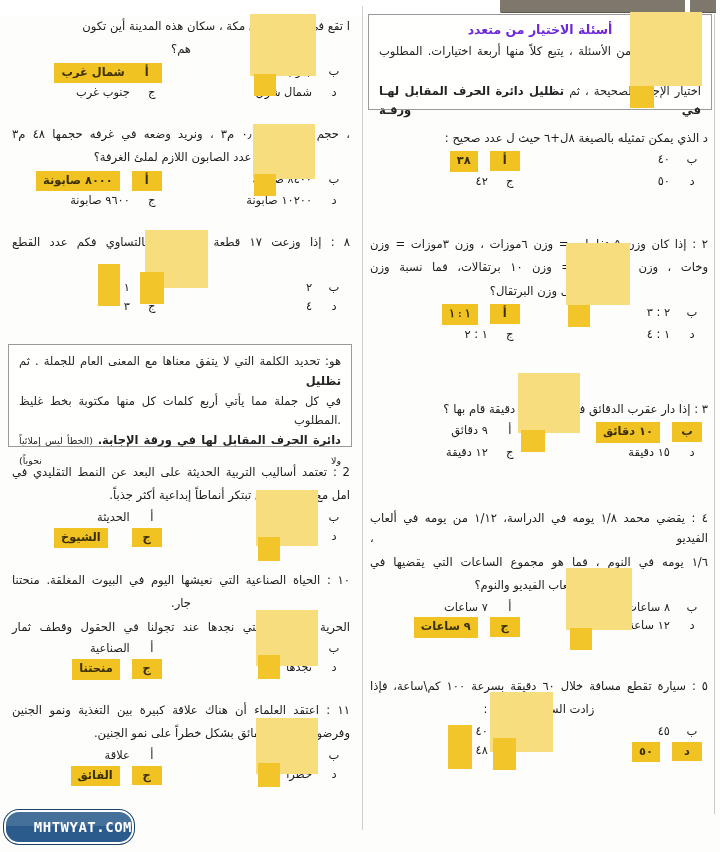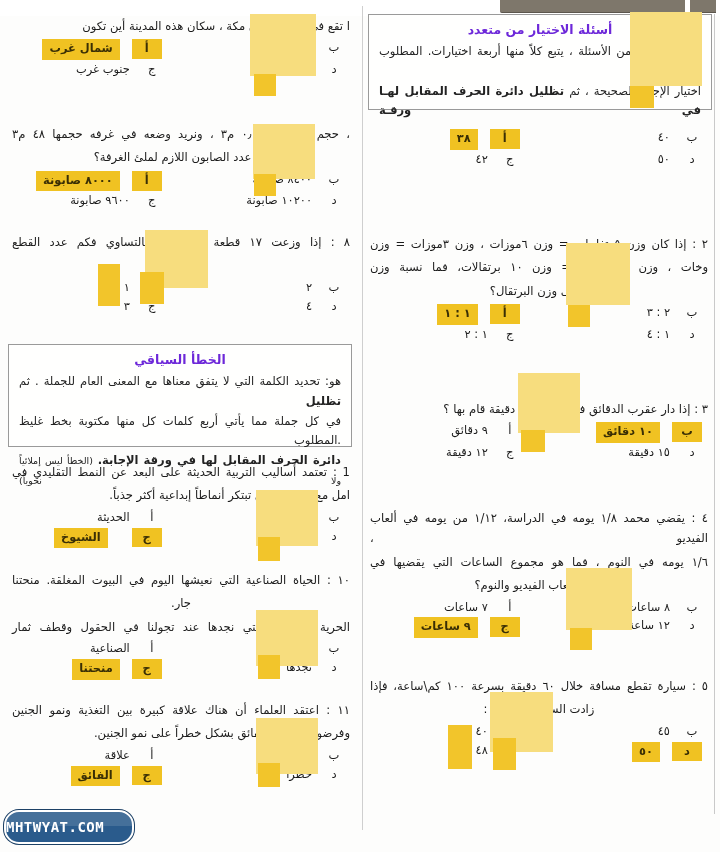--- a/index.html
+++ b/index.html
@@ -90,21 +90,21 @@
   .sticky.dark{background:#f2c52b;}
 
   
   .watermark{
     position:absolute;left:4px;bottom:8px;
     width:126px;height:30px;
     background:#2a5b8c;
     border-radius:15px;
     border:2px solid #ffffff;
     box-shadow:0 0 0 1px #1d4166;
-    display:flex;align-items:center;justify-content:flex-end;
+    display:flex;align-items:center;justify-content:flex-start;
     overflow:hidden;
   }
   .watermark::before{
     content:"";position:absolute;left:0;top:0;width:100%;height:48%;
     background:rgba(255,255,255,0.13);
   }
   .wm-text{
     position:relative;
     color:#ffffff;font-weight:bold;font-size:14px;letter-spacing:0.5px;
     font-family:"DejaVu Sans Mono","Liberation Mono",monospace;
@@ -127,20 +127,21 @@
 
     <div class="instr-box" style="top:14px;right:4px;width:344px;height:96px;">
       <div class="instr-title">أسئلة الاختيار من متعدد</div>
       <div class="instr-line">فيما يلي عدد من الأسئلة ، يتبع كلاً منها أربعة اختيارات. المطلوب هـو:</div>
       <div class="instr-line">
         <span>اختيار الإجابة الصحيحة ، ثم </span><span class="b">تظليل دائرة الحرف المقابل لهـا في ورقـة</span>
       </div>
     </div>
 
     <div class="q" style="top:128px;right:8px;">
+      <p class="q-text last-right">د الذي يمكن تمثيله بالصيغة ٨ل+٦ حيث ل عدد صحيح :</p>
       <div class="opts">
         <div class="opt-row">
           <span class="opt second">
             <span class="opt-letter">ب</span>
             <span class="opt-val">٤٠</span>
           </span>
           <span class="opt first">
             <span class="opt-letter hl-letter">أ</span>
             <span class="opt-val hl" style="margin-right:12px;">٣٨</span>
           </span>
@@ -163,21 +164,21 @@
       <p class="q-text">وخات ، وزن ١٦ خوخة = وزن ١٠ برتقالات، فما نسبة وزن</p>
       <p class="q-text last-center">ح إلى وزن البرتقال؟</p>
       <div class="opts">
         <div class="opt-row">
           <span class="opt second">
             <span class="opt-letter">ب</span>
             <span class="opt-val">٢ : ٣</span>
           </span>
           <span class="opt first">
             <span class="opt-letter hl-letter">أ</span>
-            <span class="opt-val hl" style="margin-right:12px;">١ : ١</span>
+            <span class="opt-val hl" style="margin-right:12px;font-family:Liberation Serif, serif;">١ : ١</span>
           </span>
         </div>
         <div class="opt-row">
           <span class="opt second">
             <span class="opt-letter">د</span>
             <span class="opt-val">١ : ٤</span>
           </span>
           <span class="opt first">
             <span class="opt-letter">ج</span>
             <span class="opt-val">١ : ٢</span>
@@ -281,29 +282,30 @@
 
     <div class="sticky" style="top:692px;right:163px;width:63px;height:60px;"></div>
     <div class="sticky dark" style="top:738px;right:200px;width:23px;height:32px;"></div>
     <div class="sticky dark" style="top:725px;right:244px;width:24px;height:44px;"></div>
   </div>
 
   <div class="col col-left">
 
     <div class="q" style="top:16px;right:8px;">
       <p class="q-text last-right">ا تقع في جنوب شرق مكة ، سكان هذه المدينة أين تكون</p>
+      <p class="q-text last-center">هم؟</p>
       <div class="opts">
         <div class="opt-row">
           <span class="opt second">
             <span class="opt-letter">ب</span>
             <span class="opt-val">جنوب شرق</span>
           </span>
           <span class="opt first">
             <span class="opt-letter hl-letter">أ</span>
-            <span class="opt-val hl" style="margin-right:12px;">شمال غرب</span>
+            <span class="opt-val hl" style="">شمال غرب</span>
           </span>
         </div>
         <div class="opt-row">
           <span class="opt second">
             <span class="opt-letter">د</span>
             <span class="opt-val">شمال شرق</span>
           </span>
           <span class="opt first">
             <span class="opt-letter">ج</span>
             <span class="opt-val">جنوب غرب</span>
@@ -360,33 +362,32 @@
           </span>
           <span class="opt first">
             <span class="opt-letter">ج</span>
             <span class="opt-val">٣</span>
           </span>
         </div>
       </div>
     </div>
 
     <div class="instr-box" style="top:344px;right:6px;width:344px;height:103px;">
-      <div class="instr-title">الخطأ السياقي</div>
       <div class="instr-line">
         <span>هو: تحديد الكلمة التي لا يتفق معناها مع المعنى العام للجملة . ثم </span><span class="b">تظليل</span>
       </div>
       <div class="instr-line">في كل جملة مما يأتي أربع كلمات كل منها مكتوبة بخط غليظ .المطلوب</div>
       <div class="instr-line last-right">
         <span class="b">دائرة الحرف المقابل لها في ورقة الإجابة.</span>
         <span class="note-small">(الخطأ ليس إملائياً ولا نحوياً)</span>
       </div>
     </div>
 
     <div class="q" style="top:462px;right:8px;">
-      <p class="q-text">1 : تعتمد أساليب التربية الحديثة على البعد عن النمط التقليدي في</p>
+      <p class="q-text">2 : تعتمد أساليب التربية الحديثة على البعد عن النمط التقليدي في</p>
       <p class="q-text last-right">امل مع الشيوخ ، بل تبتكر أنماطاً إبداعية أكثر جذباً.</p>
       <div class="opts">
         <div class="opt-row">
           <span class="opt second">
             <span class="opt-letter">ب</span>
             <span class="opt-val">التقليدي</span>
           </span>
           <span class="opt first">
             <span class="opt-letter">أ</span>
             <span class="opt-val">الحديثة</span>

